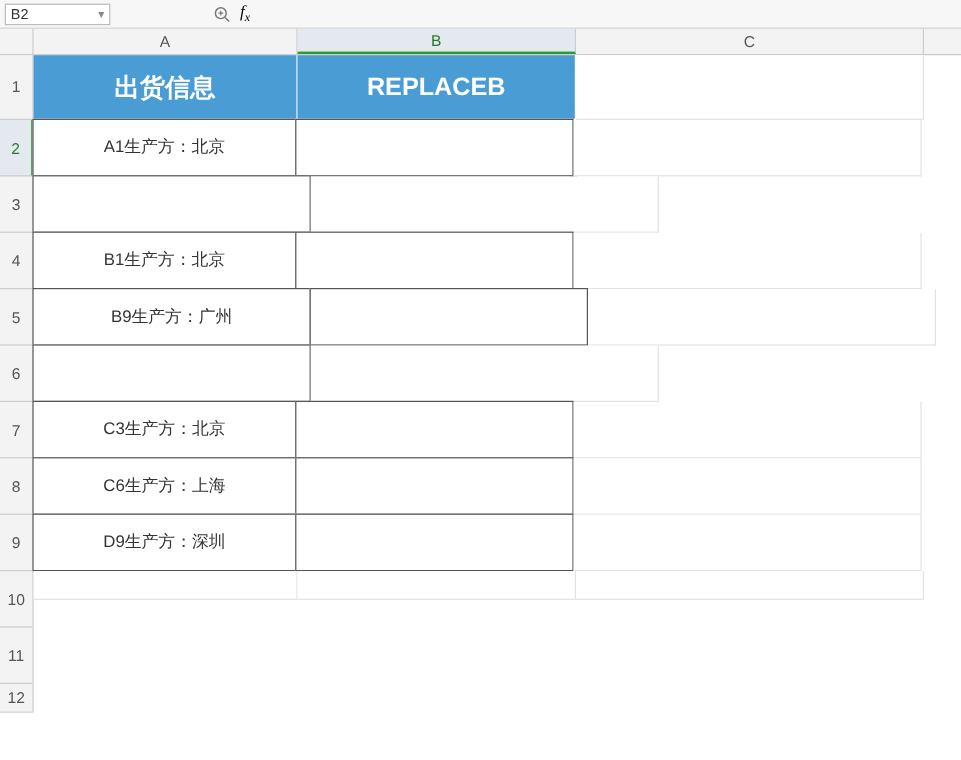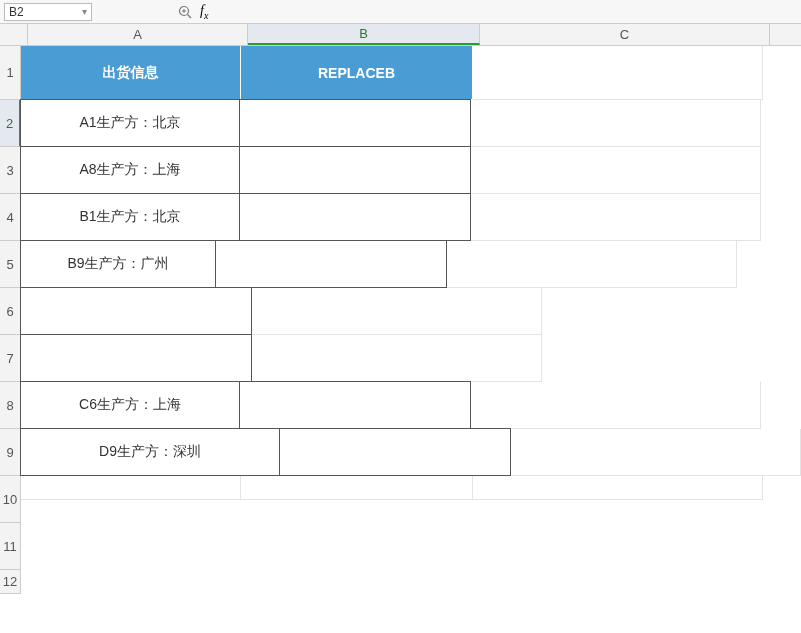--- a/index.html
+++ b/index.html
@@ -115,21 +115,21 @@
     justify-content: center;
     font-size: 14px;
     color: #333;
     background: #fff;
     position: relative;
   }
   .cell.header {
     background: #4a9cd4;
     color: #fff;
     font-weight: bold;
-    font-size: 14px;
+    font-size: 21px;
     border-right: 1px solid #fff;
     border-bottom: 1px solid #fff;
   }
   .cell.bordered {
     border: 1px solid #555;
     margin: -1px 0 0 -1px;
     text-align: center;
   }
   .selection {
     position: absolute;
@@ -235,69 +235,69 @@
       <div class="row" style="height:47px">
         <div class="cell bordered" style="width:220px">
             <span>A1生产方：北京</span>
           </div>
         <div class="cell bordered" style="width:232px">
             <span></span>
           </div>
         <div class="cell" style="width:290px"></div>
       </div>
       <div class="row" style="height:47px">
-        <div class="cell bordered" style="width:220px">
-            <span>A8生产方：上海</span>
-          </div>
         <div class="cell bordered" style="width:232px">
             <span></span>
           </div>
         <div class="cell" style="width:290px"></div>
       </div>
       <div class="row" style="height:47px">
         <div class="cell bordered" style="width:220px">
             <span>B1生产方：北京</span>
           </div>
         <div class="cell bordered" style="width:232px">
             <span></span>
           </div>
         <div class="cell" style="width:290px"></div>
       </div>
       <div class="row" style="height:47px">
-        <div class="cell bordered" style="width:196px">
+        <div class="cell bordered" style="width:232px">
             <span>B9生产方：广州</span>
           </div>
         <div class="cell bordered" style="width:232px">
             <span></span>
           </div>
         <div class="cell" style="width:290px"></div>
       </div>
       <div class="row" style="height:47px">
         <div class="cell bordered" style="width:232px">
             <span></span>
           </div>
         <div class="cell" style="width:290px"></div>
       </div>
       <div class="row" style="height:47px">
+        <div class="cell bordered" style="width:220px">
+            <span>C3生产方：北京</span>
+          </div>
         <div class="cell bordered" style="width:232px">
             <span></span>
           </div>
         <div class="cell" style="width:290px"></div>
       </div>
       <div class="row" style="height:47px">
         <div class="cell bordered" style="width:220px">
             <span>C6生产方：上海</span>
           </div>
         <div class="cell bordered" style="width:232px">
             <span></span>
           </div>
         <div class="cell" style="width:290px"></div>
       </div>
       <div class="row" style="height:47px">
-        <div class="cell bordered" style="width:260px">
+        <div class="cell bordered" style="width:220px">
             <span>D9生产方：深圳</span>
           </div>
         <div class="cell bordered" style="width:232px">
             <span></span>
           </div>
         <div class="cell" style="width:290px"></div>
       </div>
 
       <div class="row" style="height:24px">
         <div class="cell" style="width:220px"></div>

